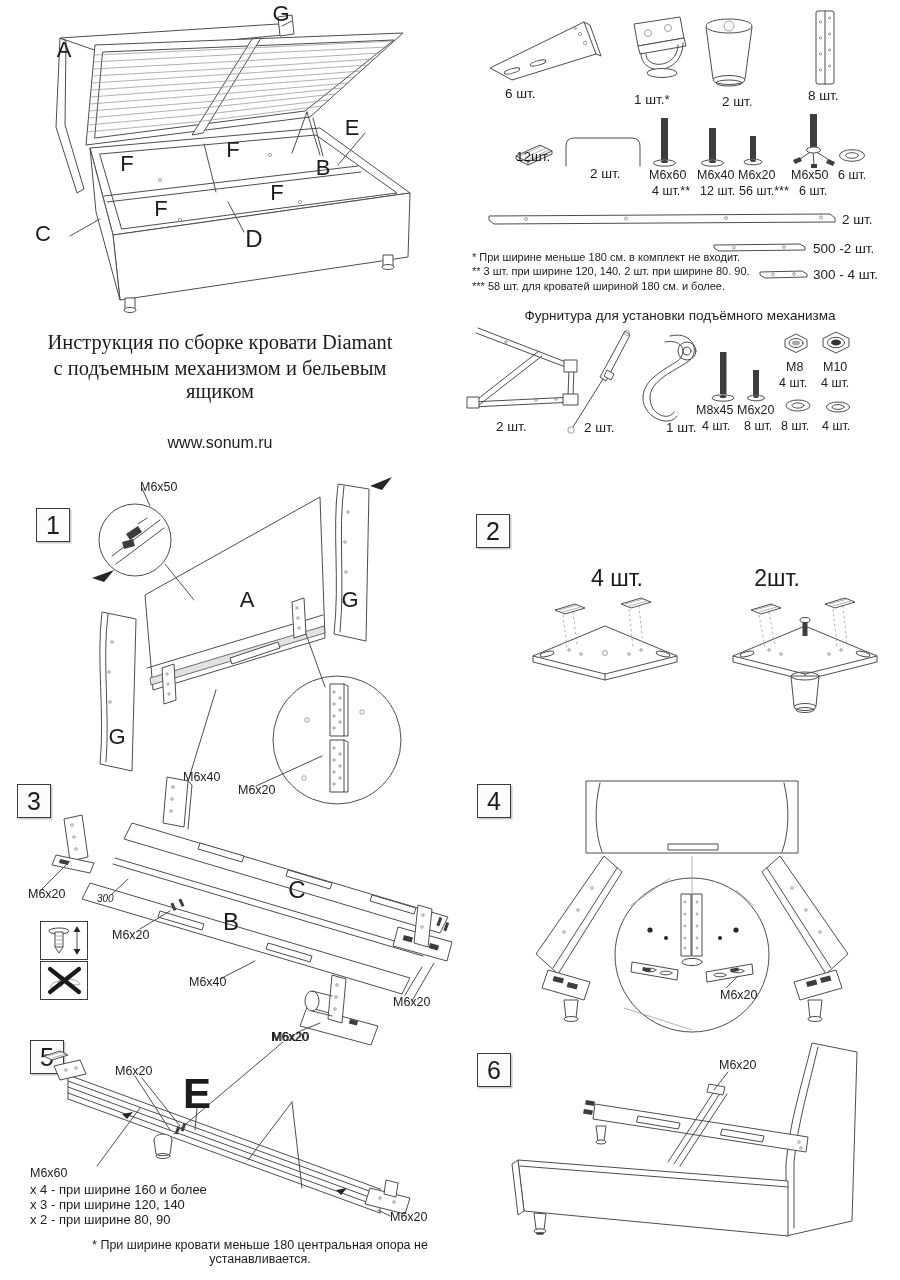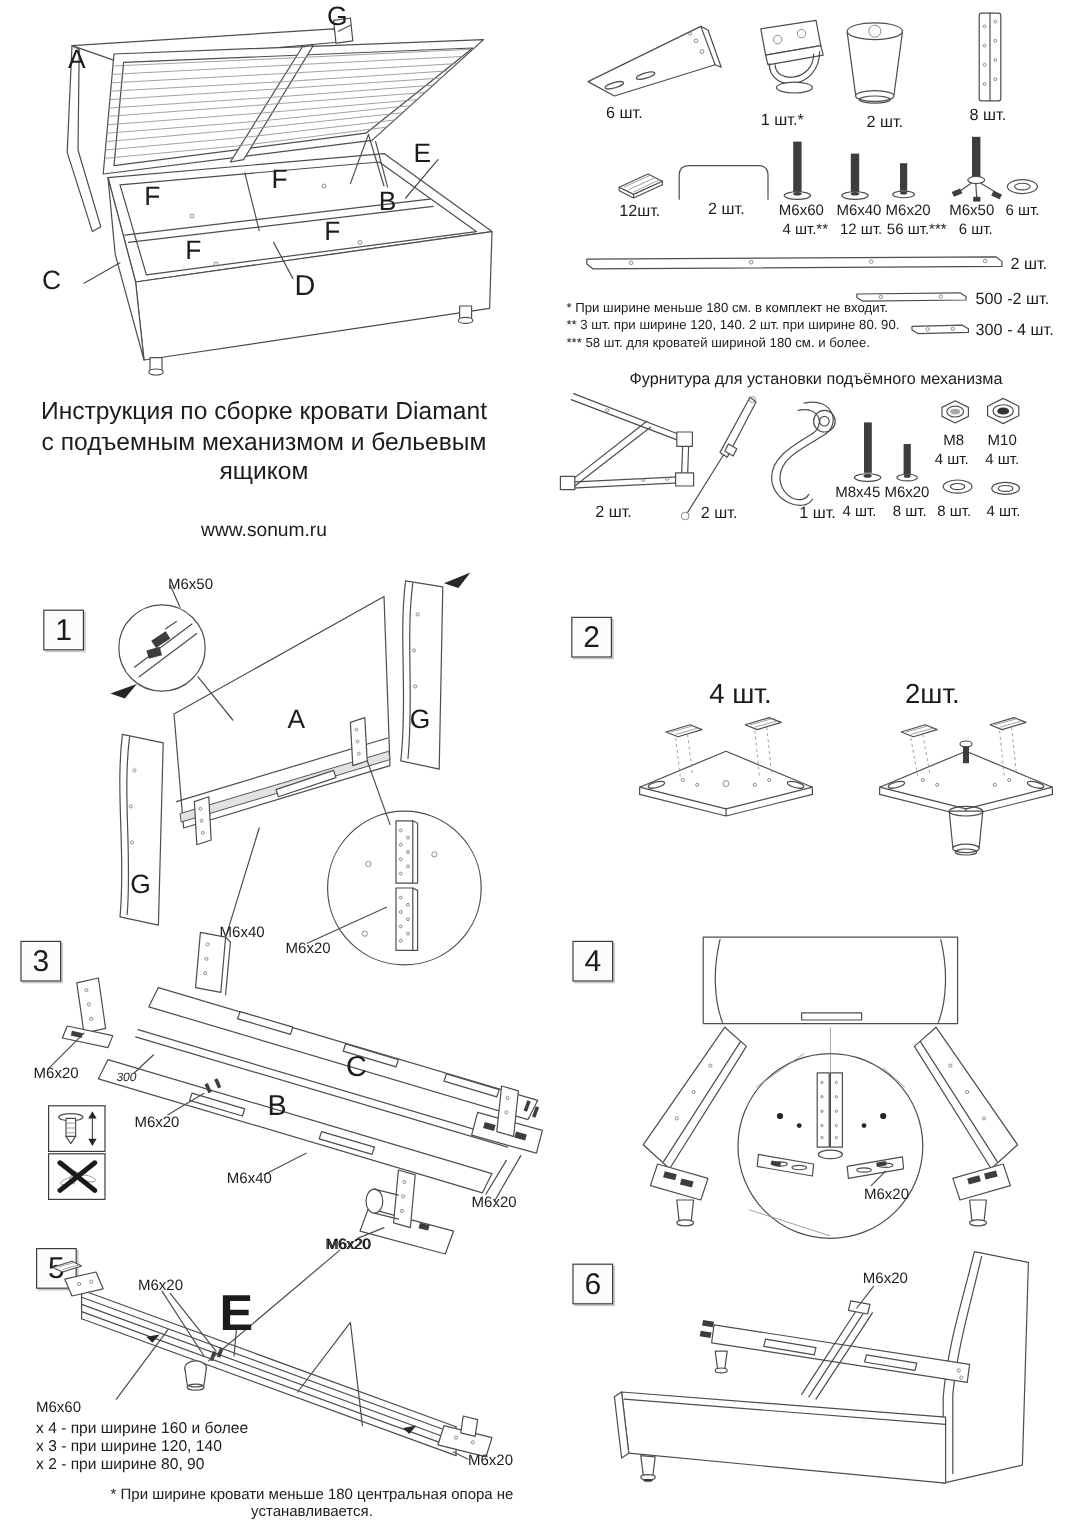--- a/index.html
+++ b/index.html
@@ -14,21 +14,21 @@
   .page svg .b{fill:#262626;stroke:none;}
   .page svg .g{fill:#e2e2e2;stroke:#4d4d4d;stroke-width:.8;}
   .lbl{position:absolute;font-size:12.5px;white-space:nowrap;}
   .qty{position:absolute;font-size:13.5px;white-space:nowrap;}
   .sm{position:absolute;font-size:11px;white-space:nowrap;}
   .dim{position:absolute;font-size:10px;white-space:nowrap;font-style:italic;}
   .letter{position:absolute;font-size:22px;transform:translate(-50%,-50%);white-space:nowrap;}
   .bigqty{position:absolute;font-size:23px;transform:translate(-50%,-50%);white-space:nowrap;}
   .stepbox{position:absolute;width:32px;height:32px;border:1.6px solid #3c3c3c;background:#fcfcfc;
            display:flex;align-items:center;justify-content:center;font-size:25px;box-shadow:1.5px 1.5px 0 #c9c9c9;}
-  .title{position:absolute;left:20px;width:400px;text-align:center;font-size:20.5px;}
+  .title{position:absolute;left:20px;width:400px;text-align:center;font-size:20.5px;font-family:Liberation Serif, serif;}
   .website{position:absolute;left:20px;width:400px;text-align:center;font-size:16px;}
   .secttitle{position:absolute;left:470px;width:420px;text-align:center;font-size:13.5px;}
   .rblock{position:absolute;text-align:right;font-size:13px;line-height:15px;}
   .lblock{position:absolute;text-align:left;font-size:13px;line-height:15px;}
   .rblock span,.lblock span{display:block;white-space:nowrap;}
   .foot{position:absolute;left:40px;width:440px;text-align:center;font-size:12.5px;}
   .ebig{position:absolute;font-size:42px;font-weight:bold;transform:translate(-50%,-50%);}
   .iconbox{position:absolute;width:46px;height:37px;border:1.6px solid #3c3c3c;background:#fff;
            display:flex;align-items:center;justify-content:center;}
 </style>
@@ -146,21 +146,21 @@
     <circle class="h" cx="17.5" cy="42" r="1.2"></circle>
       <circle class="h" cx="17.5" cy="58" r="1.2"></circle>
   </svg>
   <span class="qty" style="left:808px;top:88px">8 шт.</span>
 
   <svg style="left:512px;top:140px" width="44" height="26" viewBox="0 0 44 26">
     <path class="w" d="M4,16 L28,5 L40,11 L16,22 Z"></path>
     <path class="t" d="M8,16 L30,6 M12,18 L34,8 M16,20 L37,10"></path>
     <path class="l" d="M4,16 L4,19 L16,25 L16,22 M40,11 L40,14 L16,25" stroke-width="0.8"></path>
   </svg>
-  <span class="qty" style="left:516px;top:168px">12шт.</span>
+  <span class="qty" style="left:516px;top:149px">12шт.</span>
 
   <svg style="left:558px;top:132px" width="90" height="36" viewBox="0 0 90 36">
     <path class="l" stroke-width="2.4" d="M8,34 L8,14 Q8,6 16,6 L74,6 Q82,6 82,14 L82,34"></path>
   </svg>
   <span class="qty" style="left:590px;top:166px">2 шт.</span>
 
   <svg style="left:652px;top:116px" width="24" height="54" viewBox="0 0 24 54">
     <rect class="d" x="9" y="2" width="7" height="42"></rect>
     <ellipse class="w" cx="12.5" cy="47" rx="11" ry="3.2"></ellipse>
       <ellipse class="d" cx="12.5" cy="45.5" rx="3.5" ry="1.5"></ellipse>

